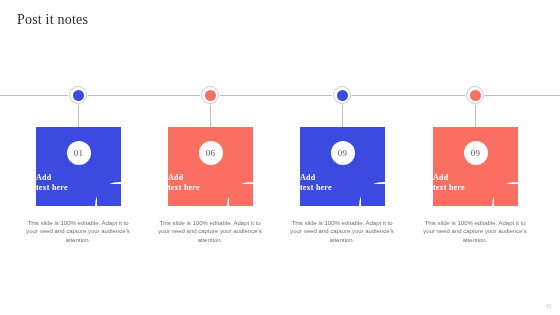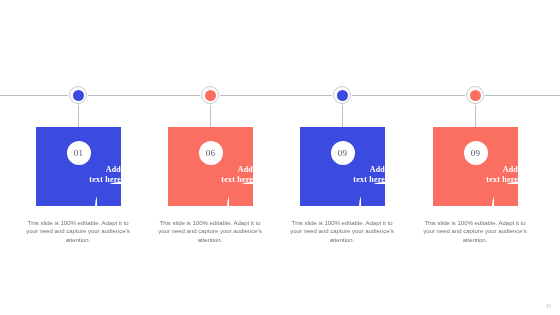--- a/index.html
+++ b/index.html
@@ -150,24 +150,24 @@
     align-items: center;
     justify-content: center;
     font-family: "Liberation Serif", serif;
     font-size: 9px;
     color: #55585e;
     letter-spacing: 0.3px;
   }
 
   .note-label {
     position: absolute;
-    top: 38px;
+    top: 46px;
     left: 0;
     right: 0;
-    text-align: right;
+    text-align: left;
     font-family: "Liberation Serif", serif;
     font-weight: bold;
     font-size: 8px;
     line-height: 10px;
     color: #ffffff;
     letter-spacing: 0.2px;
   }
 
   
   .desc {
@@ -191,20 +191,21 @@
     font-family: "Liberation Sans", sans-serif;
     font-size: 4.5px;
     color: #bcbfc4;
   }
 </style>
 </head>
 <body>
 
 <div class="slide">
 
+  <div class="slide-title">Post it notes</div>
 
   <div class="timeline-axis"></div>
 
   <div class="track">
 
     <div class="col" style="left:12px;">
       <div class="stem"></div>
       <div class="marker">
         <span class="ring"></span>
         <span class="dot" style="background:#3B4BE0;"></span>

